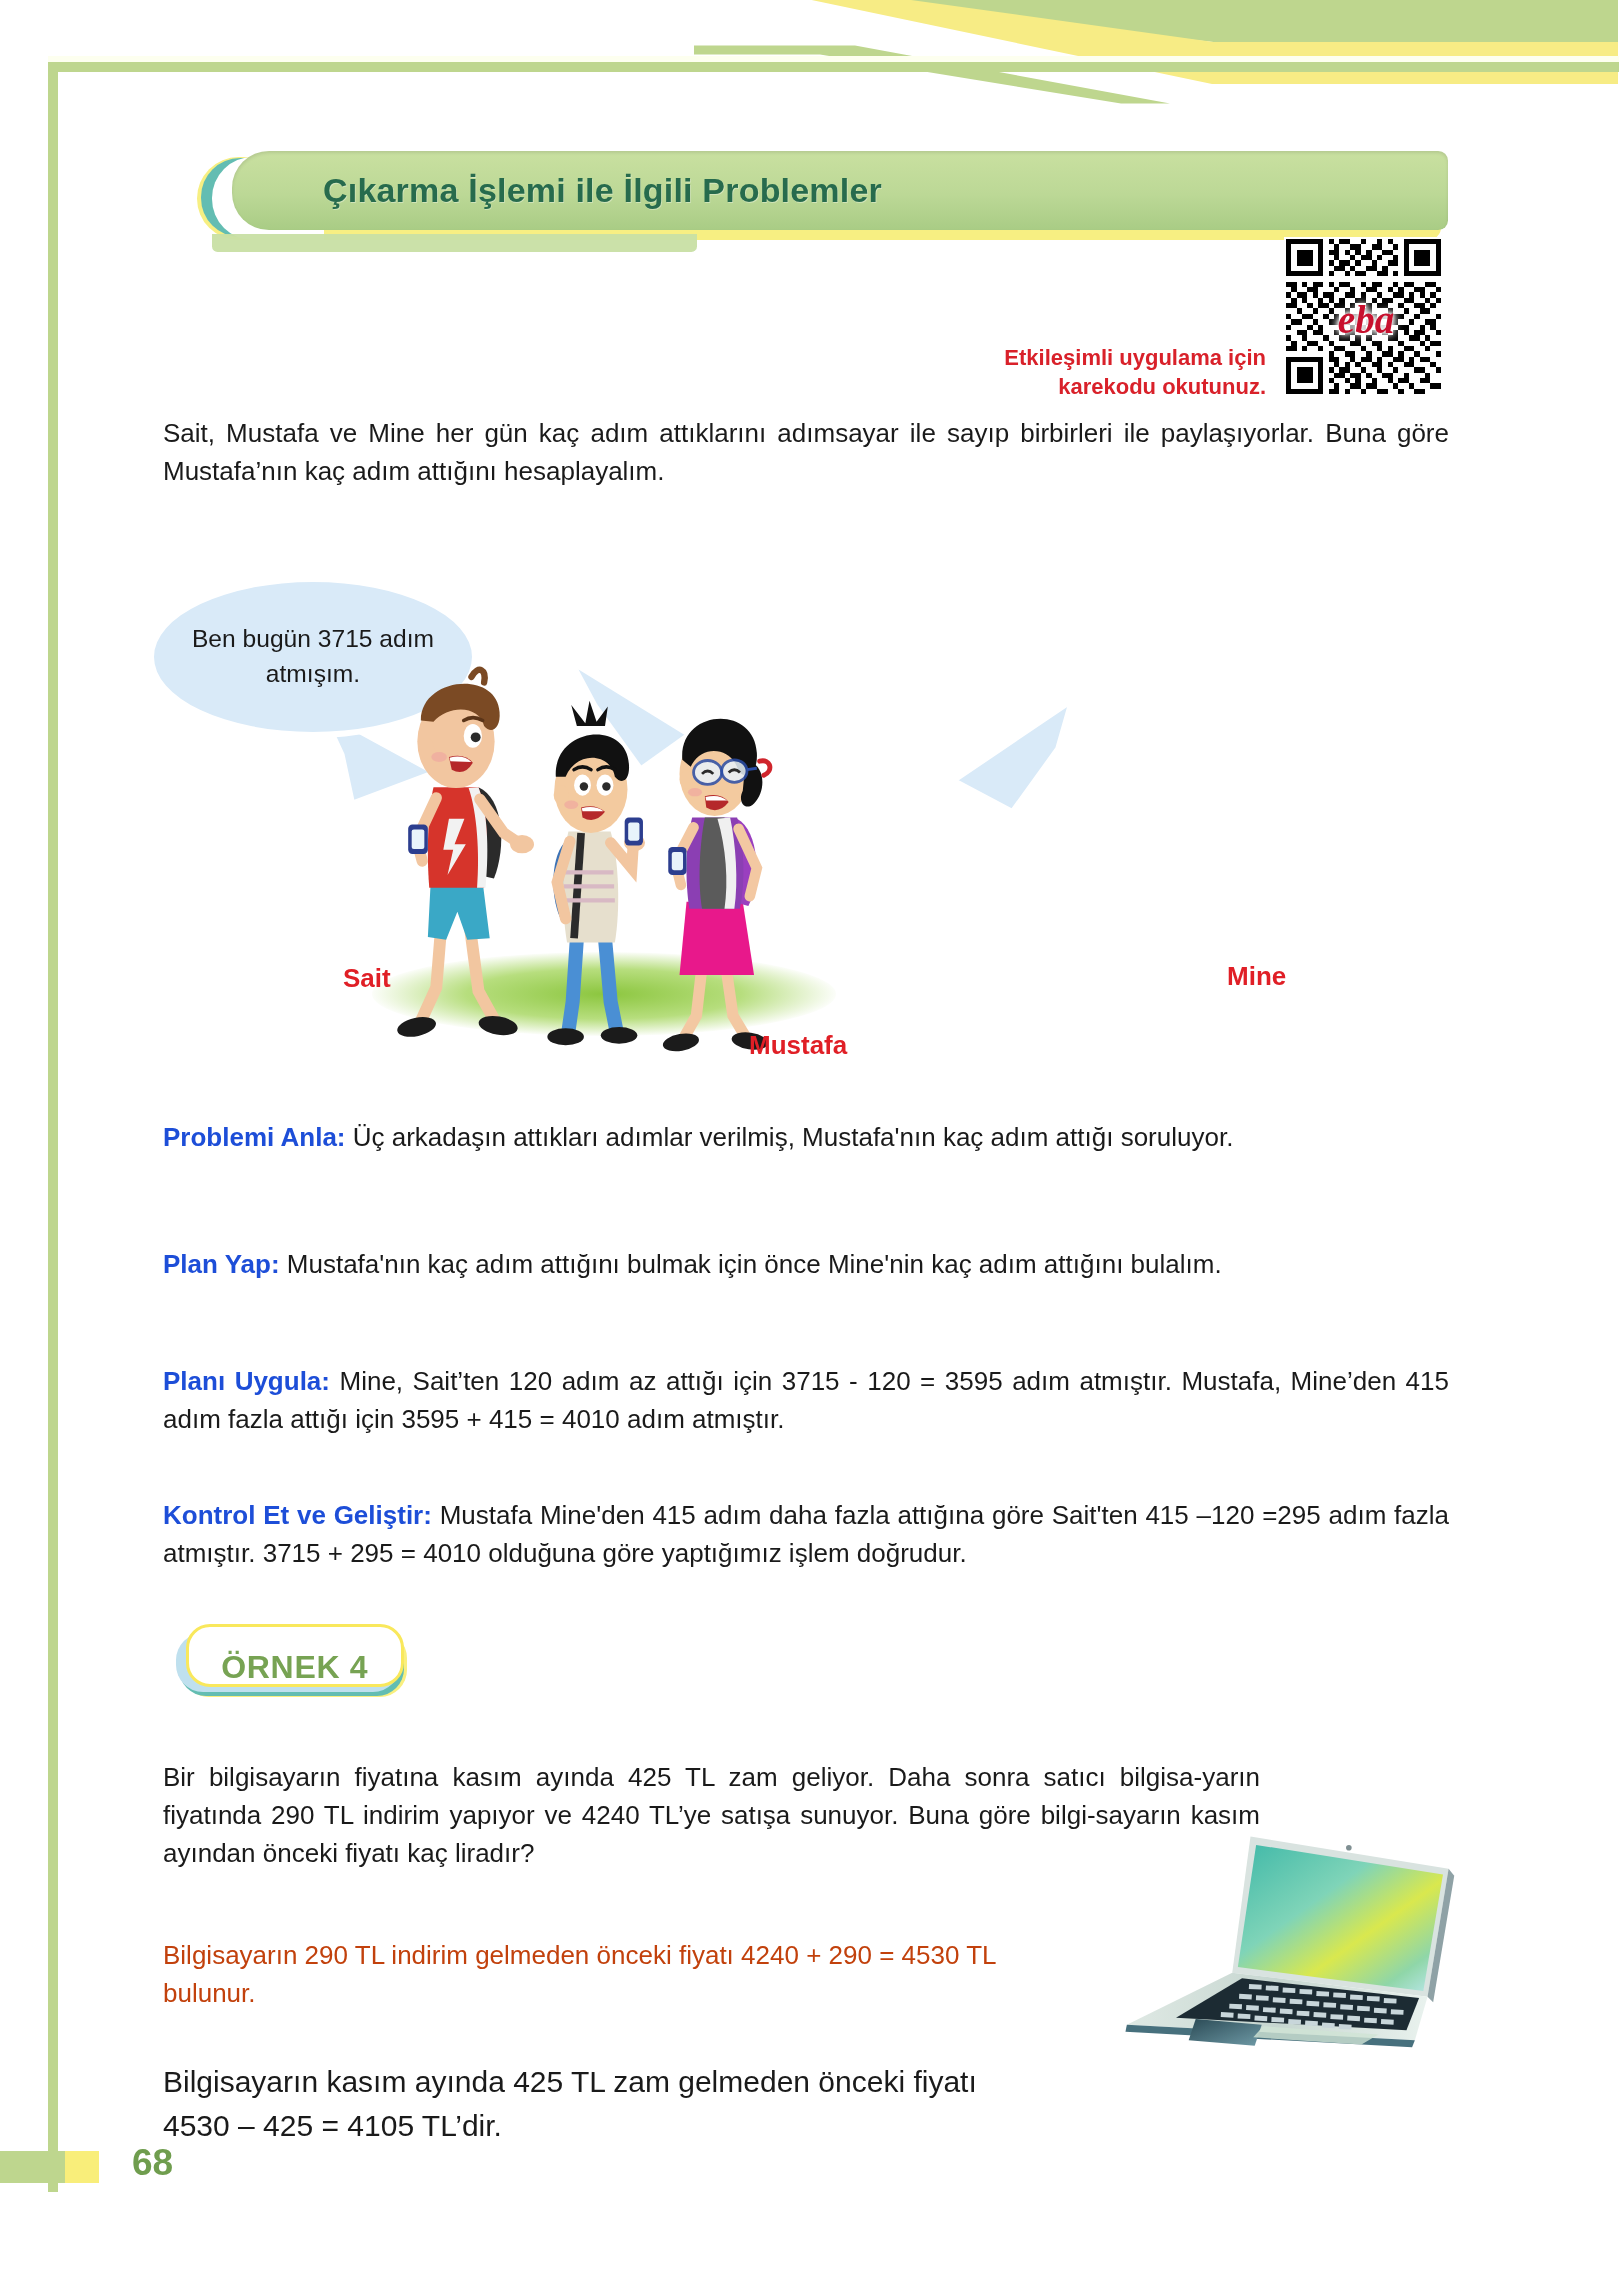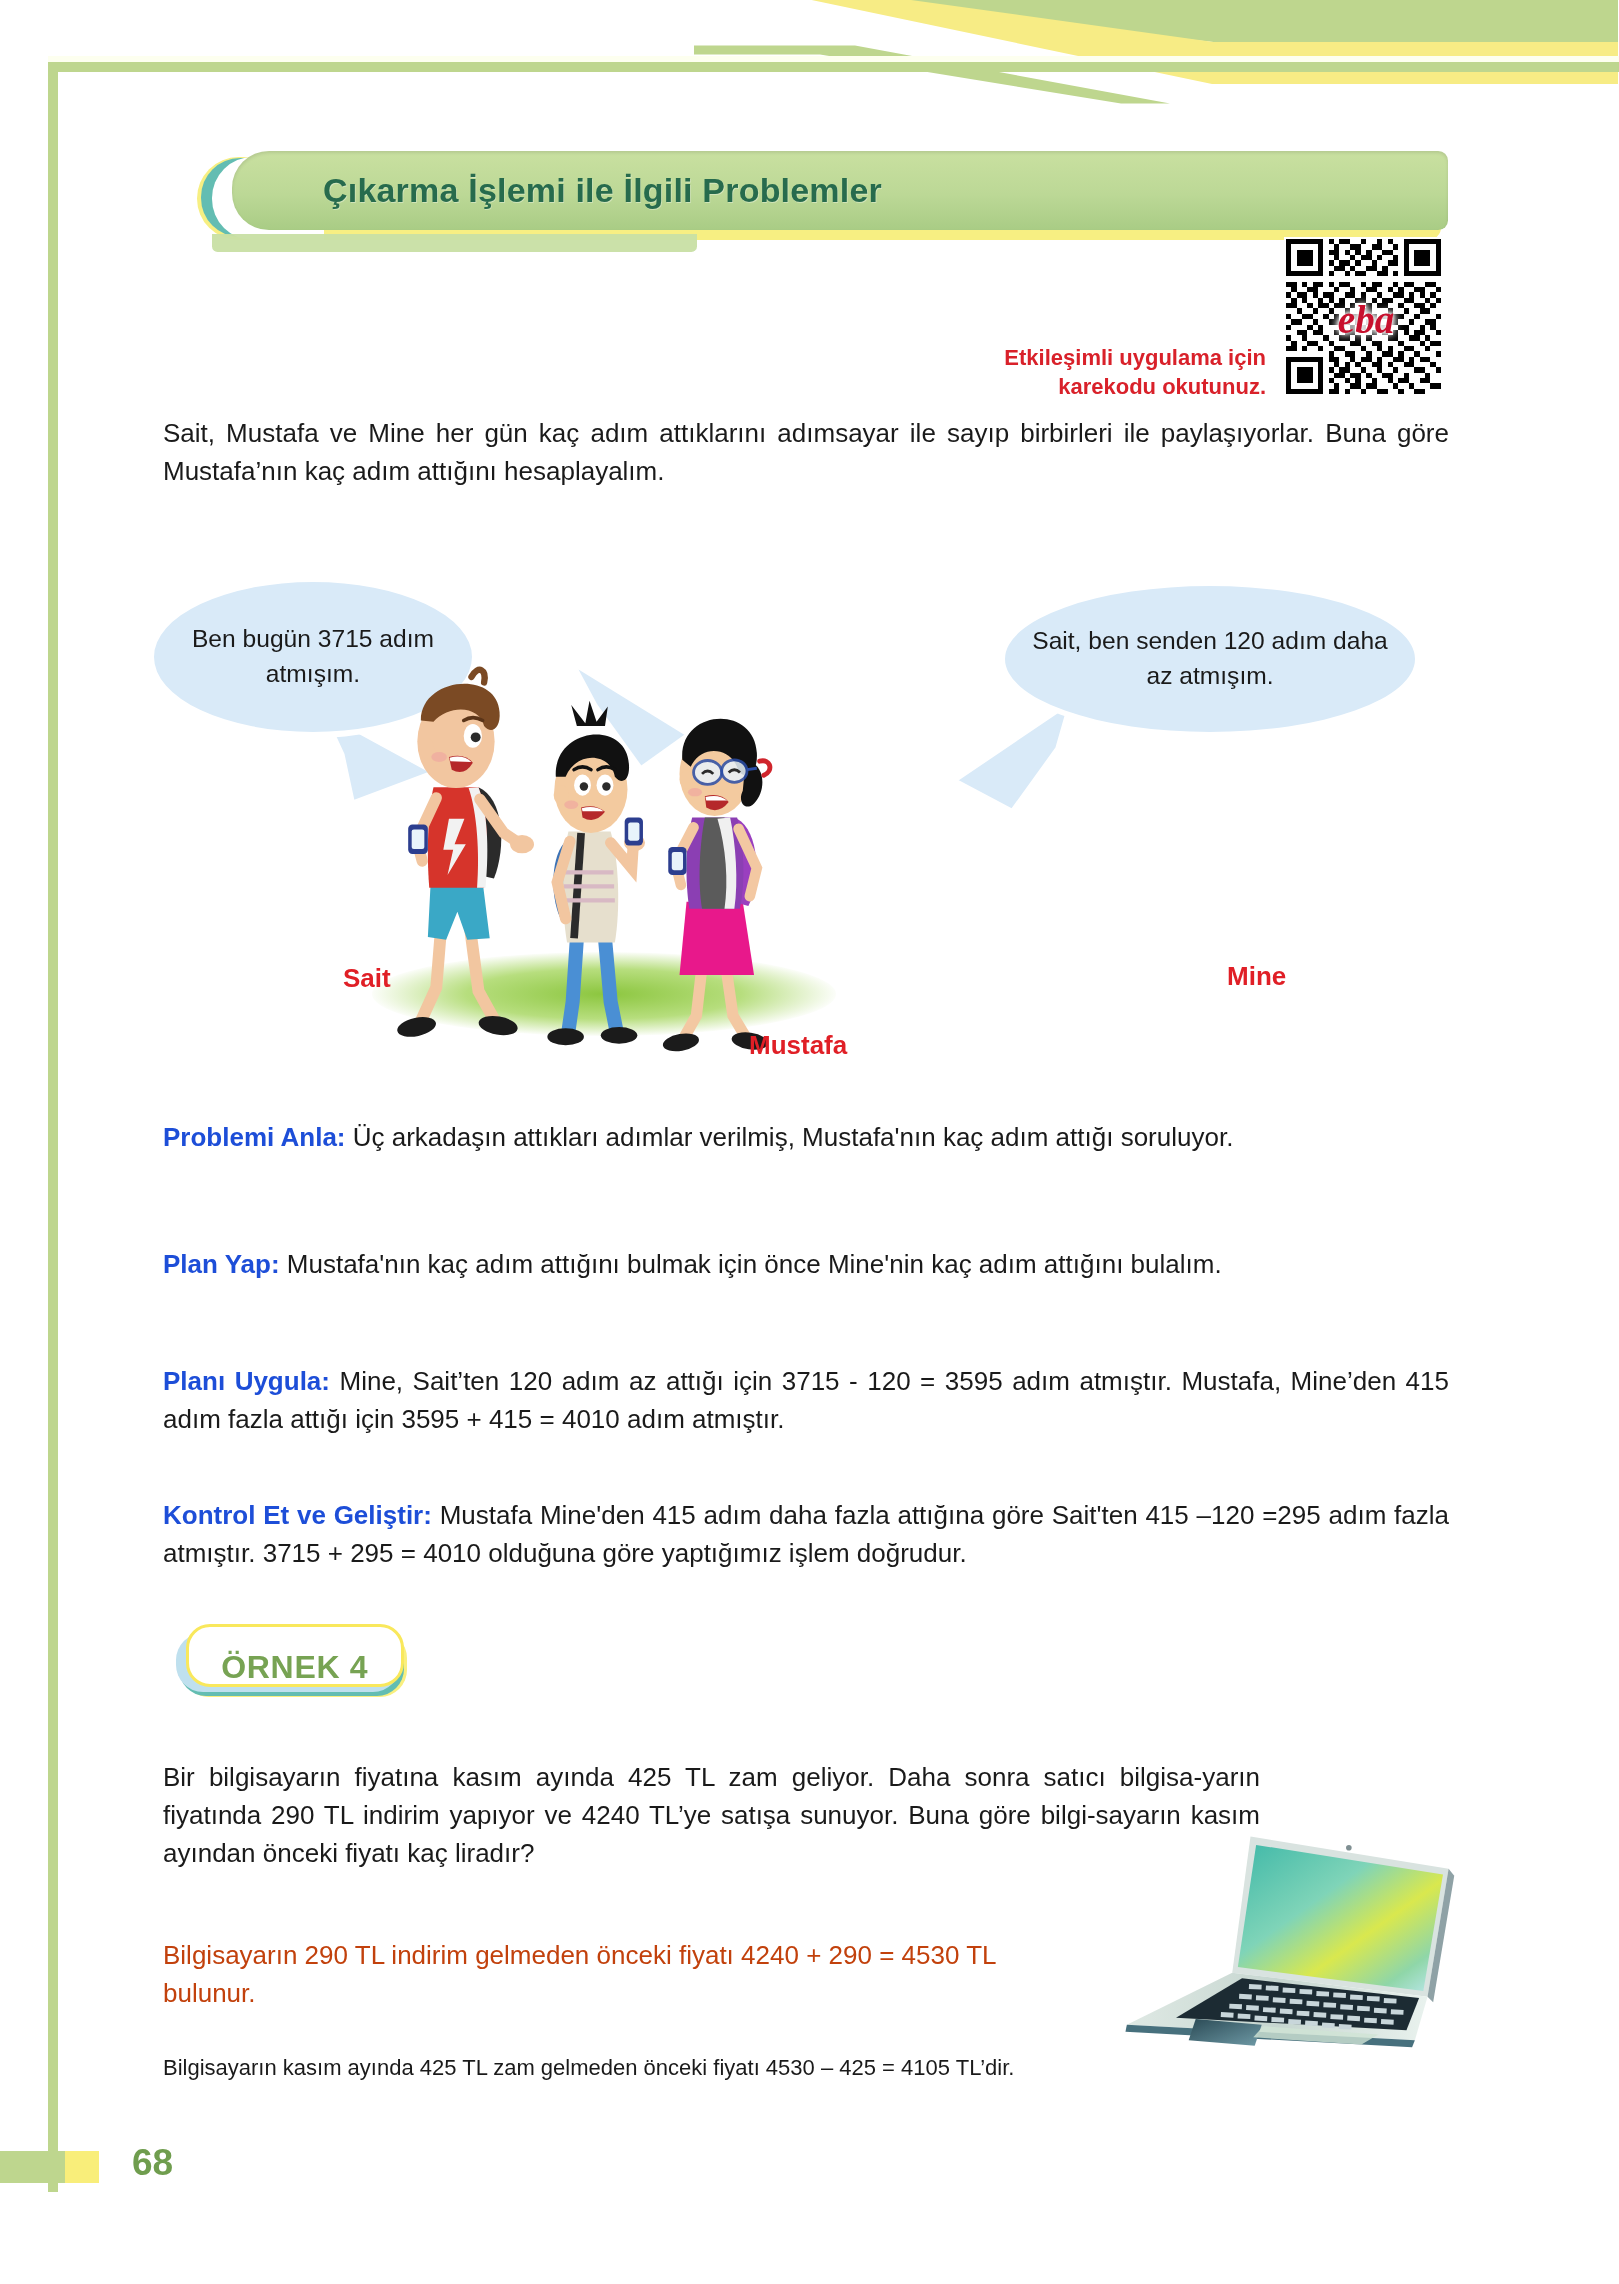--- a/index.html
+++ b/index.html
@@ -126,21 +126,21 @@
   .ornek .lay-w{
     position:absolute;left:9.8px;top:4.2px;width:218px;height:63px;
     background:#ffffff;border:3.5px solid #f9e85c;border-radius:24px;box-sizing:border-box;
     display:flex;align-items:center;justify-content:center;
   }
   .ornek-text{font-size:32px;font-weight:bold;color:#77a353;letter-spacing:0.7px;margin-top:24px;}
 
   
   .ex4-q{position:absolute;left:163px;top:1733px;width:1097px;font-size:26px;line-height:1.46;color:#1a1a1a;text-align:justify;}
   .ex4-a1{position:absolute;left:163px;top:1911px;width:879px;font-size:26px;line-height:1.46;color:#c2410c;}
-  .ex4-a2{position:absolute;left:163px;top:2030px;width:879px;font-size:22px;line-height:1.46;color:#1a1a1a;}
+  .ex4-a2{position:absolute;left:163px;top:2030px;width:879px;font-size:30px;line-height:1.46;color:#1a1a1a;}
 
   
   .laptop{position:absolute;left:1097px;top:1821px;width:366px;height:281px;}
 
   
   .foot-green{position:absolute;left:0px;top:2151px;width:65px;height:32px;background:#bed68e;}
   .foot-yellow{position:absolute;left:65px;top:2151px;width:34px;height:32px;background:#f9ee7a;}
   .foot-page{position:absolute;left:132px;top:2142px;font-size:37px;font-weight:bold;color:#6f9d4e;}
 </style>
 </head>
@@ -419,23 +419,20 @@
   <svg class="tail-svg" style="left:422px;top:130px;" width="141" height="127" viewBox="0 0 200 180">
     <polygon points="20,5 190,110 120,160 55,70" fill="#d9eaf8" stroke="#ffffff" stroke-width="9"></polygon>
   </svg>
   <svg class="tail-svg" style="left:794px;top:169px;" width="155" height="127" viewBox="0 0 220 180">
     <polygon points="205,5 35,120 120,165 185,75" fill="#d9eaf8" stroke="#ffffff" stroke-width="9"></polygon>
   </svg>
 
   <div class="bubble b1">
     <span>Ben bugün 3715 adım atmışım.</span>
   </div>
-  <div class="bubble b3">
-    <span>Sait, ben senden 120 adım daha az atmışım.</span>
-  </div>
 
   <div class="grass"></div>
 
   <svg class="kids" viewBox="0 0 680 610">
 
     <g>
 
       <path d="M108 400 L100 500 L78 548" stroke="#f2c6a0" stroke-width="17" fill="none" stroke-linecap="round"></path>
       <path d="M146 400 L160 505 L182 545" stroke="#f2c6a0" stroke-width="17" fill="none" stroke-linecap="round"></path>
 

